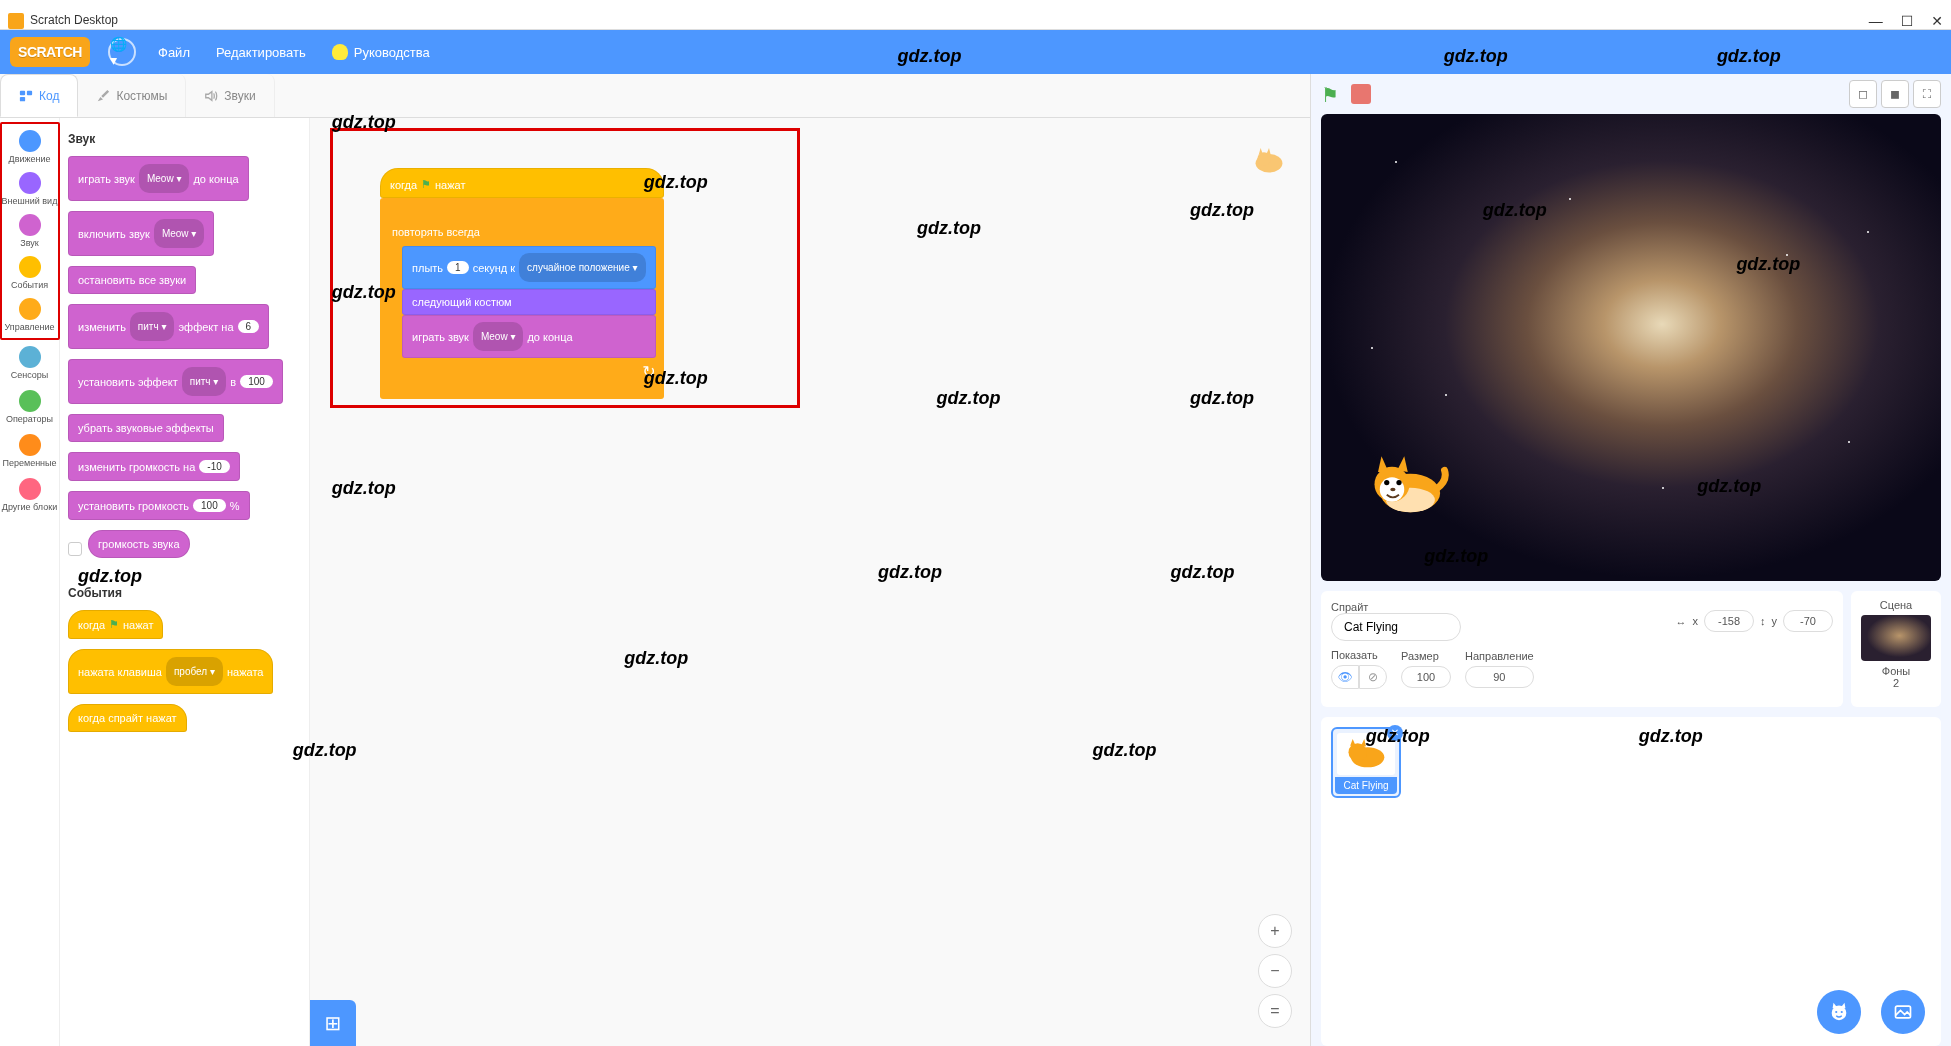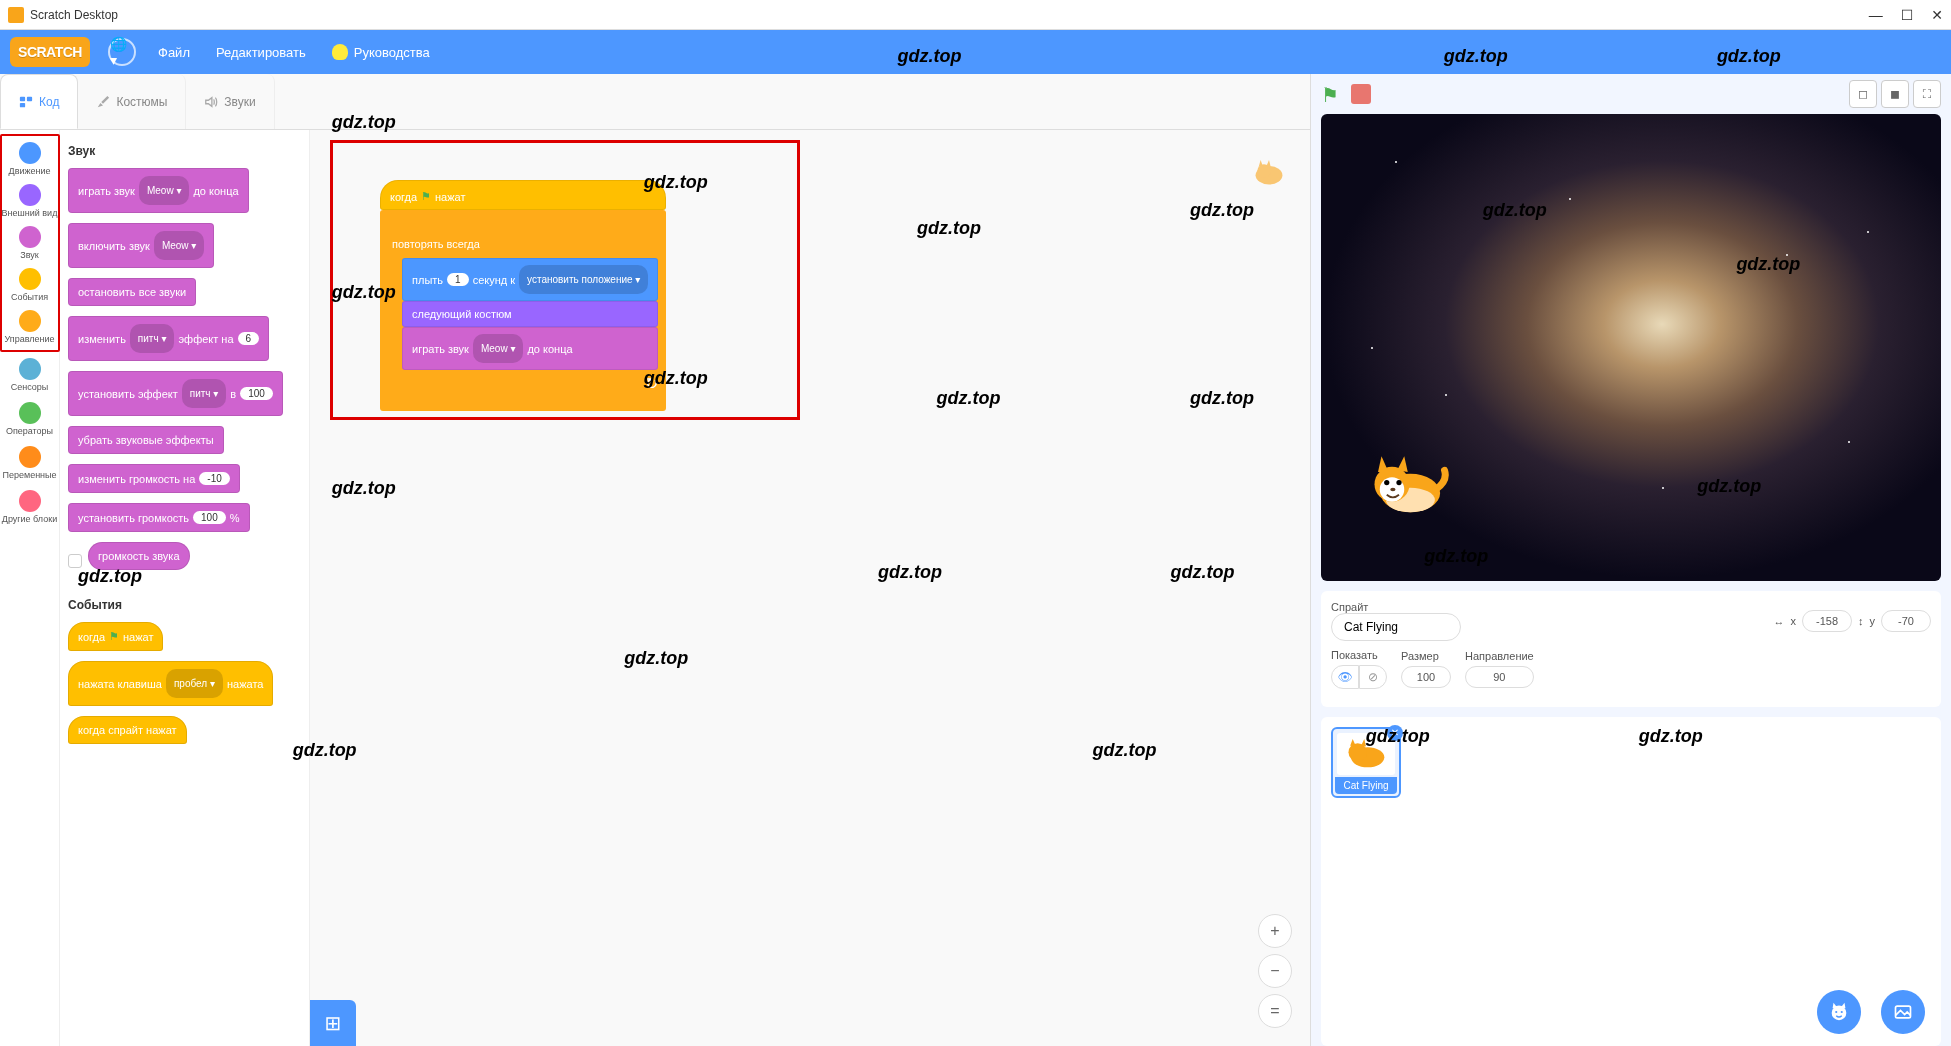--- a/index.html
+++ b/index.html
@@ -1,32 +1,32 @@
 <!DOCTYPE html>
 <html><head>
 <meta charset="utf-8">
 <style>
 * { box-sizing: border-box; margin: 0; padding: 0; font-family: "Helvetica Neue", Arial, sans-serif; }
 body { background: #fff; overflow: hidden; }
 
-.window-titlebar { height: 30px; display: flex; align-items: center; padding: 0 8px; background: #fff; border-bottom: 1px solid #ddd; }
+.window-titlebar { height: 30px; display: flex; align-items: flex-start; padding: 13px 8px; background: #fff; border-bottom: 1px solid #ddd; }
 .window-titlebar .icon { width: 16px; height: 16px; background: #f9a51a; border-radius: 2px; margin-right: 6px; }
 .window-titlebar .title { font-size: 12px; color: #333; flex: 1; }
 .window-controls { display: flex; gap: 18px; font-size: 14px; color: #333; }
 
 .menubar { height: 44px; background: #4d97ff; display: flex; align-items: center; padding: 0 10px; gap: 18px; color: #fff; font-size: 13px; }
 .scratch-logo { width: 80px; height: 30px; background: #f9a51a; border-radius: 6px; display: flex; align-items: center; justify-content: center; color: #fff; font-weight: bold; font-size: 14px; letter-spacing: -0.5px; text-shadow: 0 1px 0 rgba(0,0,0,.2);}
 .globe { width: 28px; height: 28px; border: 2px solid rgba(255,255,255,.7); border-radius: 50%; display: flex; align-items: center; justify-content: center; font-size: 14px; }
 .menu-item { cursor: pointer; padding: 6px 4px; }
 .tutorial { display: flex; align-items: center; gap: 6px; }
 .bulb { width: 16px; height: 16px; background: #ffeb3b; border-radius: 50% 50% 40% 40%; }
 
 .main { display: flex; height: calc(100vh - 74px); }
 
-.left-tabs { background: #f9f9f9; border-bottom: 1px solid #ddd; display: flex; height: 56px; }
+.left-tabs { background: #f9f9f9; border-bottom: 1px solid #ddd; display: flex; height: 44px; }
 .tab { padding: 10px 18px; font-size: 12px; color: #888; display:flex; align-items:center; gap:6px; border-right:1px solid #eee; border-top-left-radius:8px; border-top-right-radius:8px;}
 .tab.active { background: #fff; color: #4d97ff; border: 1px solid #ddd; border-bottom-color:#fff;}
 .tab-icon { width:14px; height:14px; }
 
 .editor-col { flex: 1; display: flex; flex-direction: column; border-right: 1px solid #ddd; min-width:0;}
 .editor-body { flex: 1; display: flex; min-height:0;}
 
 .categories { width: 60px; background: #fff; border-right: 1px solid #eee; display: flex; flex-direction: column; align-items: center; padding-top: 4px; gap: 2px;}
 .cat { width: 56px; display: flex; flex-direction: column; align-items: center; font-size: 9px; color: #555; padding: 4px 0; cursor:pointer;}
 .cat .dot { width: 22px; height: 22px; border-radius: 50%; margin-bottom: 2px; }
@@ -252,21 +252,21 @@
               <span style="color:#4caf50;">⚑</span> 
               <span>нажат</span>
           </div>
           <div class="c-block">
             <div class="c-label">повторять всегда</div>
             <div class="c-inner">
               <div class="stack-block" style="background:#4c97ff;border-radius:3px;">
                 <span>плыть</span>
                   <span class="pill">1</span>
                   <span>секунд к</span>
-                  <span class="dd"><span>установить положение</span> ▾</span>
+                  <span class="dd"><span>случайное положение</span> ▾</span>
               </div>
               <div class="stack-block" style="background:#9966ff;border-radius:3px;">
                 <span>следующий костюм</span>
               </div>
               <div class="stack-block" style="background:#cf63cf;border-radius:3px;">
                 <span>играть звук</span>
                   <span class="dd"><span>Meow</span> ▾</span>
                   <span>до конца</span>
               </div>
             </div>
@@ -358,20 +358,26 @@
           </div>
           <div>
             <div class="info-label">Размер</div>
             <div class="info-input" style="margin-top:4px;">100</div>
           </div>
           <div>
             <div class="info-label">Направление</div>
             <div class="info-input" style="margin-top:4px;">90</div>
           </div>
         </div>
+      </div>
+      <div class="stage-info">
+        <div>Сцена</div>
+        <div class="stage-thumb"></div>
+        <div>Фоны</div>
+        <div>2</div>
       </div>
     </div>
 
     <div class="sprite-list">
       <div class="sprite-tile">
         <div class="tile-close">✕</div>
         <div class="tile-img">
           <svg viewBox="0 0 60 40" width="50" height="36">
               <ellipse cx="32" cy="24" rx="20" ry="12" fill="#f9a51a"></ellipse>
               <circle cx="20" cy="18" r="11" fill="#f9a51a"></circle>

